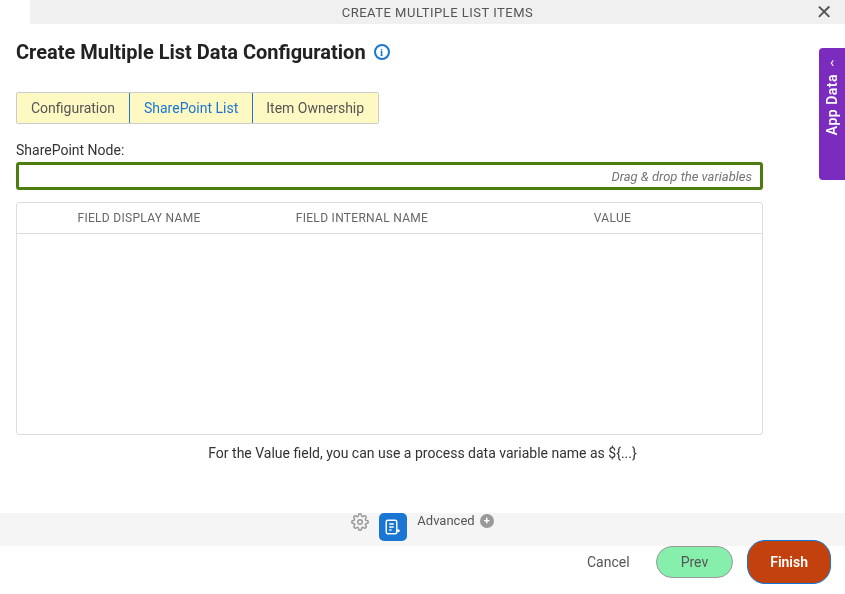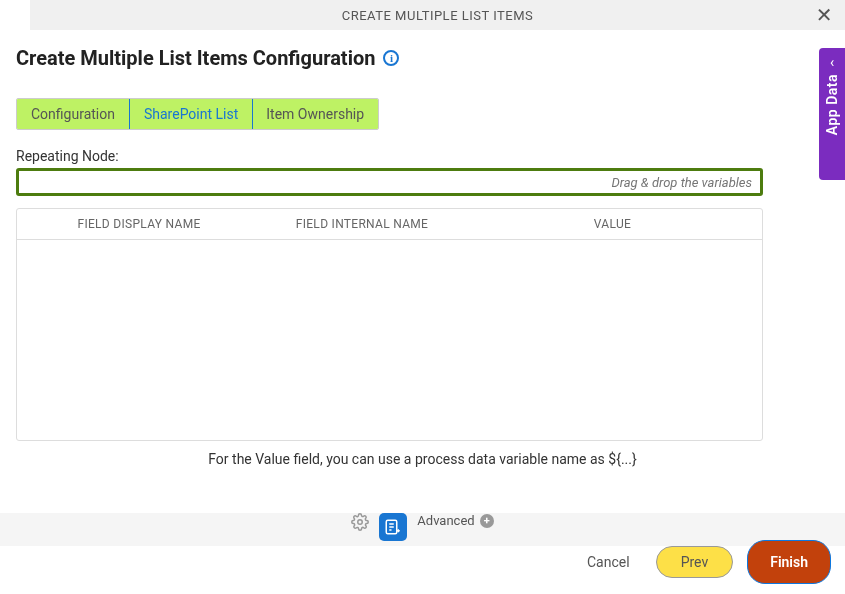--- a/index.html
+++ b/index.html
@@ -10,21 +10,21 @@
     }
     body {
       width: 845px;
       height: 594px;
       background: #fff;
       position: relative;
       overflow: hidden;
     }
     .top-bar {
       background: #f0f0f0;
-      height: 30px;
+      height: 24px;
       display: flex;
       align-items: center;
       justify-content: center;
       position: relative;
       color: #555;
       font-size: 13px;
       letter-spacing: 0.5px;
       margin-left: 30px;
     }
     .close-x {
@@ -72,21 +72,21 @@
       width: fit-content;
       margin-bottom: 18px;
       overflow: hidden;
     }
     .tab {
       padding: 7px 14px;
       font-size: 14px;
       color: #555;
       cursor: pointer;
       border-right: 1px solid #ccc;
-      background: #bef264;
+      background: #fef9c3;
       text-align: right;
     }
     .tab:last-child {
       border-right: none;
     }
     .tab.active {
       color: #1976d2;
       border: 1px solid #1976d2;
       margin: -1px;
       z-index: 1;
@@ -198,21 +198,21 @@
     .btn-text {
       font-size: 14px;
       color: #555;
       cursor: pointer;
       padding: 6px 12px;
     }
     .btn-outline {
       font-size: 14px;
       color: #555;
       border: 1px solid #999;
-      background: #fde047;
+      background: #86efac;
       border-radius: 18px;
       padding: 7px 24px;
       cursor: pointer;
     }
     .btn-primary {
       font-size: 14px;
       color: #fff;
       background: #c2410c;
       border: 1px solid #0d78e0;
       border-radius: 18px;
@@ -252,31 +252,31 @@
 </head>
 <body>
 
 <div class="top-bar">
   <span>CREATE MULTIPLE LIST ITEMS</span>
   <span class="close-x">✕</span>
 </div>
 
 <div class="main">
   <div class="page-title-row">
-    <h1 class="page-title">Create Multiple List Items Configuration</h1>
+    <h1 class="page-title">Create Multiple List Data Configuration</h1>
     <span class="info-icon">i</span>
   </div>
 
   <div class="tabs">
     <div class="tab">Configuration</div>
     <div class="tab active">SharePoint List</div>
     <div class="tab">Item Ownership</div>
   </div>
 
-  <div class="field-label">Repeating Node:</div>
+  <div class="field-label">SharePoint Node:</div>
   <input class="drop-input" type="text" placeholder="Drag &amp; drop the variables" style="">
 
   <div class="table-container">
     <div class="table-header">
       <div class="th th1">FIELD DISPLAY NAME</div>
       <div class="th th2">FIELD INTERNAL NAME</div>
       <div class="th th3">VALUE</div>
     </div>
     <div class="table-body"></div>
   </div>

